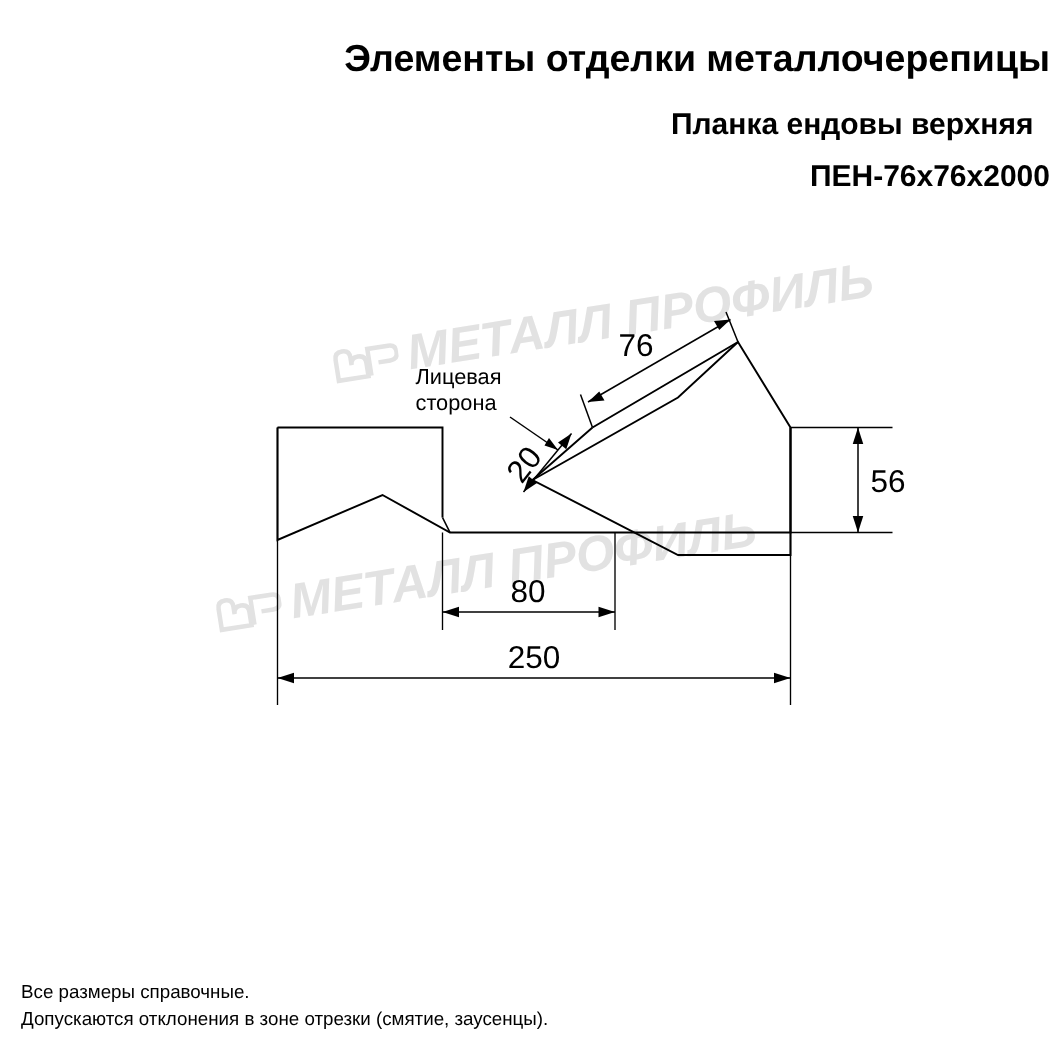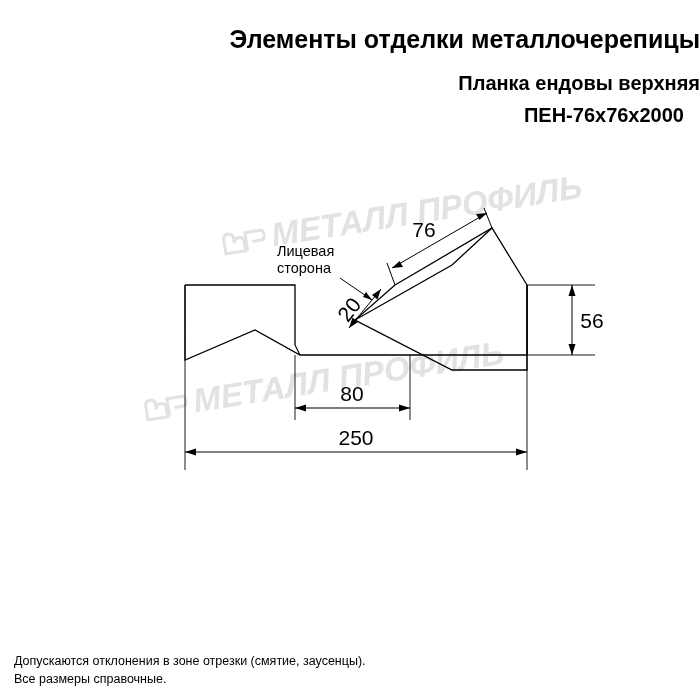--- a/index.html
+++ b/index.html
@@ -30,28 +30,28 @@
   .main-title {
     font-size: 25px;
     font-weight: bold;
     letter-spacing: 0px;
     line-height: 30px;
     margin: 0;
   }
   .sub-title {
     font-size: 20px;
     font-weight: bold;
-    margin: 0;
+    margin: 11px;
     margin-top: 17px;
     line-height: 24px;
   }
   .code-title {
     font-size: 20px;
     font-weight: bold;
-    margin: 16px;
+    margin: 0;
     margin-top: 8px;
     line-height: 24px;
   }
   .drawing {
     position: absolute;
     top: 180px;
     left: 0;
     width: 700px;
     height: 320px;
   }
@@ -202,17 +202,17 @@
         <line x1="340" y1="98" x2="372" y2="120"></line>
         <path d="M372 120 L363 117 L366 112 Z" fill="#000" stroke="none"></path>
       </g>
       <text class="face-text" x="277" y="76">Лицевая</text>
       <text class="face-text" x="277" y="93">сторона</text>
 
     </svg>
   </div>
 
   <div class="footnotes">
+    <div>Все размеры справочные.</div>
     <div>Допускаются отклонения в зоне отрезки (смятие, заусенцы).</div>
-    <div>Все размеры справочные.</div>
   </div>
 
 </div>
 
 </body></html>

